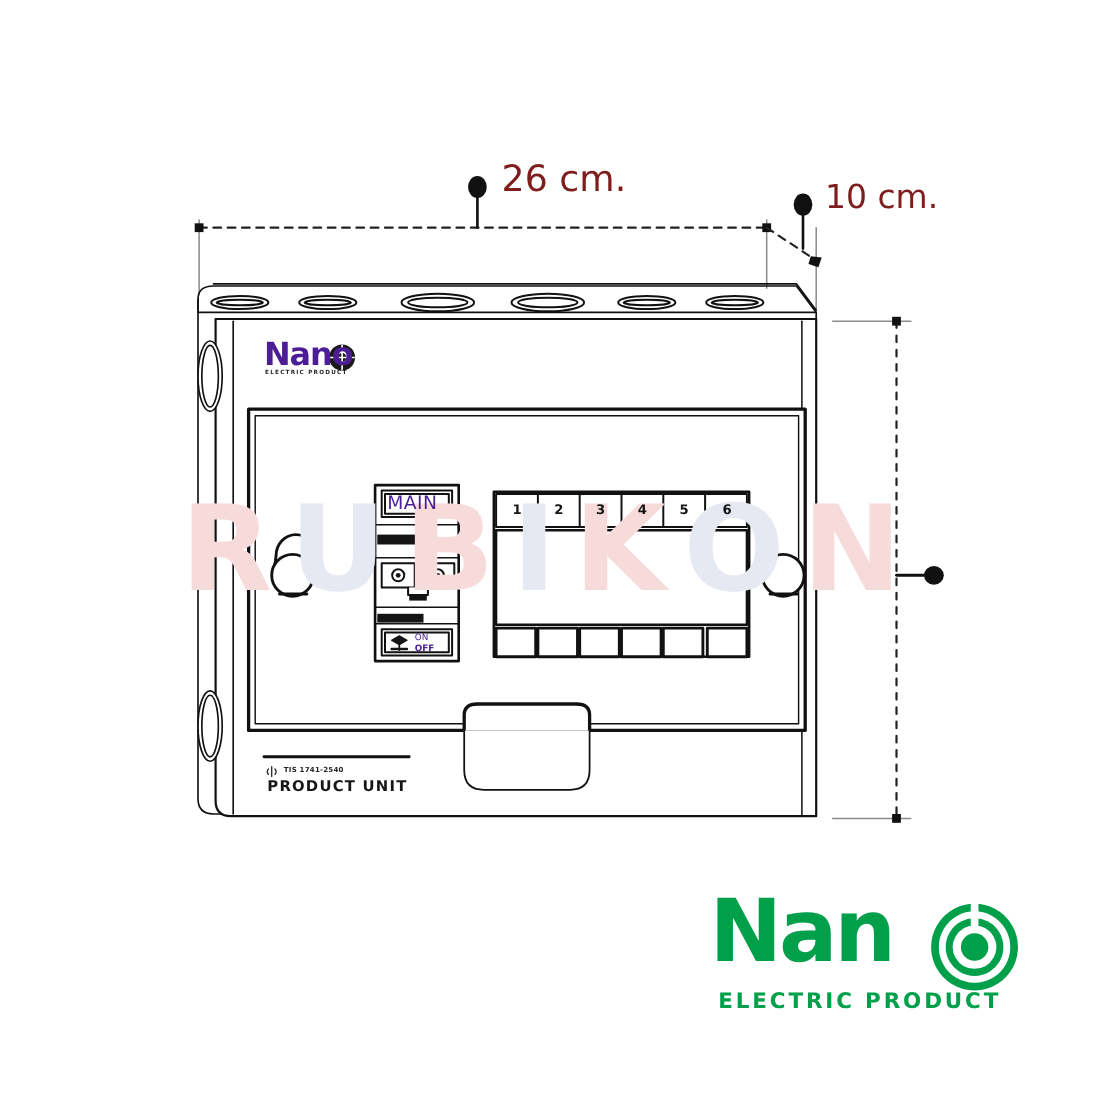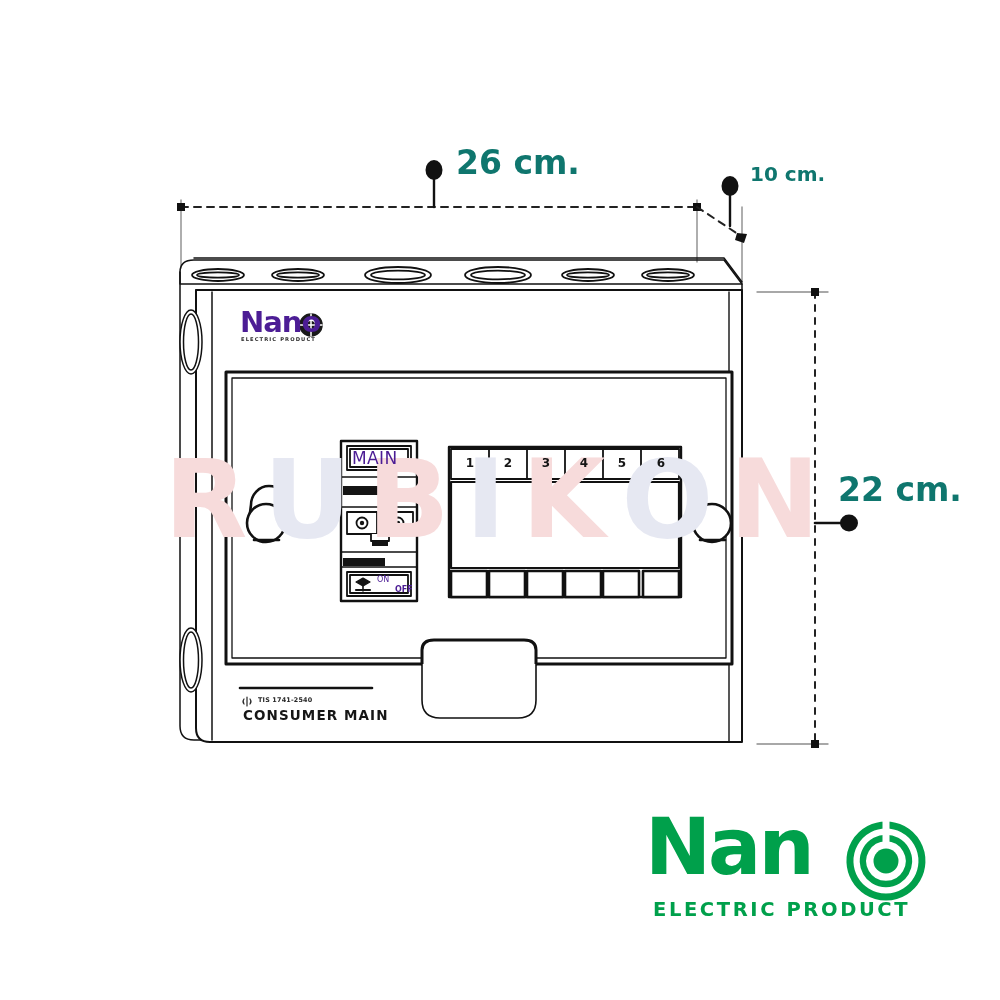--- a/index.html
+++ b/index.html
@@ -36,27 +36,27 @@
   .wm-b{color:#f7dbdb;}
   .wm-i{color:#e6e8f2;}
   .wm-k{color:#f7dbdb;}
   .wm-o{color:#e6e8f2;}
   .wm-n{color:#f7dbdb;}
 
   
   .dim-label{
     position:absolute;
     font-family:"DejaVu Sans", sans-serif;
-    font-weight:bold;
-    color:#0f766e;
+    font-weight:normal;
+    color:#7f1d1d;
     white-space:nowrap;
     z-index:6;
   }
   #dim-width-label{ left:456px; top:143px; font-size:33px;}
-  #dim-depth-label{ left:750px; top:162px; font-size:20px;}
+  #dim-depth-label{ left:750px; top:162px; font-size:30px;}
   #dim-height-label{ left:838px; top:470px; font-size:33px;}
 
   
   .panel-text{position:absolute;z-index:5;color:#4c1d95;}
 
   #brand-mark-top{
     left:240px; top:308px;
     font-family:"DejaVu Sans", sans-serif;
     font-weight:bold;
     font-size:29px;
@@ -81,21 +81,21 @@
     line-height:1;
   }
   #onoff-on{
     left:377px; top:576px;
     font-family:"DejaVu Sans", sans-serif;
     font-weight:normal;font-size:8px;line-height:1;
   }
   #onoff-off{
     left:377px; top:586px;
     font-family:"DejaVu Sans", sans-serif;
-    font-weight:bold;font-size:8px;line-height:1;margin-left:18px;
+    font-weight:bold;font-size:8px;line-height:1;
   }
   #standard-mark-text{
     left:258px; top:697px;
     font-family:"DejaVu Sans", sans-serif;
     font-weight:bold;
     font-size:6.4px;
     letter-spacing:0.2px;
     line-height:1;
     color:#262626;
   }
@@ -382,38 +382,37 @@
         <circle cx="311" cy="325" r="7" fill="#ffffff"></circle>
         <circle cx="311" cy="325" r="3.2" fill="#1a1a1a"></circle>
         <path d="M311,314 l0,22 M300,325 l22,0" stroke="#ffffff" stroke-width="1.5"></path>
       </g>
 
     </g>
   </svg>
 
   <div class="dim-label" id="dim-width-label">26 cm.</div>
   <div class="dim-label" id="dim-depth-label">10 cm.</div>
-  <div class="dim-label" id="dim-height-label">22 cm.</div>
 
   <div class="panel-text" id="brand-mark-top">Nano</div>
   <div class="panel-text" id="brand-sub-top">ELECTRIC PRODUCT</div>
 
   <div class="panel-text" id="main-breaker-label">MAIN</div>
   <div class="panel-text" id="onoff-on">ON</div>
   <div class="panel-text" id="onoff-off">OFF</div>
 
   <div class="slot-number" style="left:460px;top:456px;">1</div>
   <div class="slot-number" style="left:498px;top:456px;">2</div>
   <div class="slot-number" style="left:536px;top:456px;">3</div>
   <div class="slot-number" style="left:574px;top:456px;">4</div>
   <div class="slot-number" style="left:612px;top:456px;">5</div>
   <div class="slot-number" style="left:651px;top:456px;">6</div>
 
   <div class="panel-text" id="standard-mark-text">TIS 1741-2540</div>
-  <div class="panel-text" id="product-name-label">CONSUMER MAIN</div>
+  <div class="panel-text" id="product-name-label">PRODUCT UNIT</div>
 
   <div id="brand-logo-bottom">
     <div id="brand-logo-wordmark">Nan</div>
     <svg id="brand-logo-target" viewBox="0 0 84 84">
       <g fill="none" stroke="#00A04B">
         <path d="M42,6 A36,36 0 1 1 41.9,6" stroke-width="7" fill="none"></path>
         <path d="M42,19 A23,23 0 1 1 41.9,19" stroke-width="6.5" fill="none"></path>
         <circle cx="42" cy="42" r="12.5" fill="#00A04B" stroke="none"></circle>
         <rect x="38.5" y="0" width="7" height="14" fill="#ffffff" stroke="none"></rect>
         <rect x="38.5" y="14" width="7" height="12" fill="#ffffff" stroke="none"></rect>

